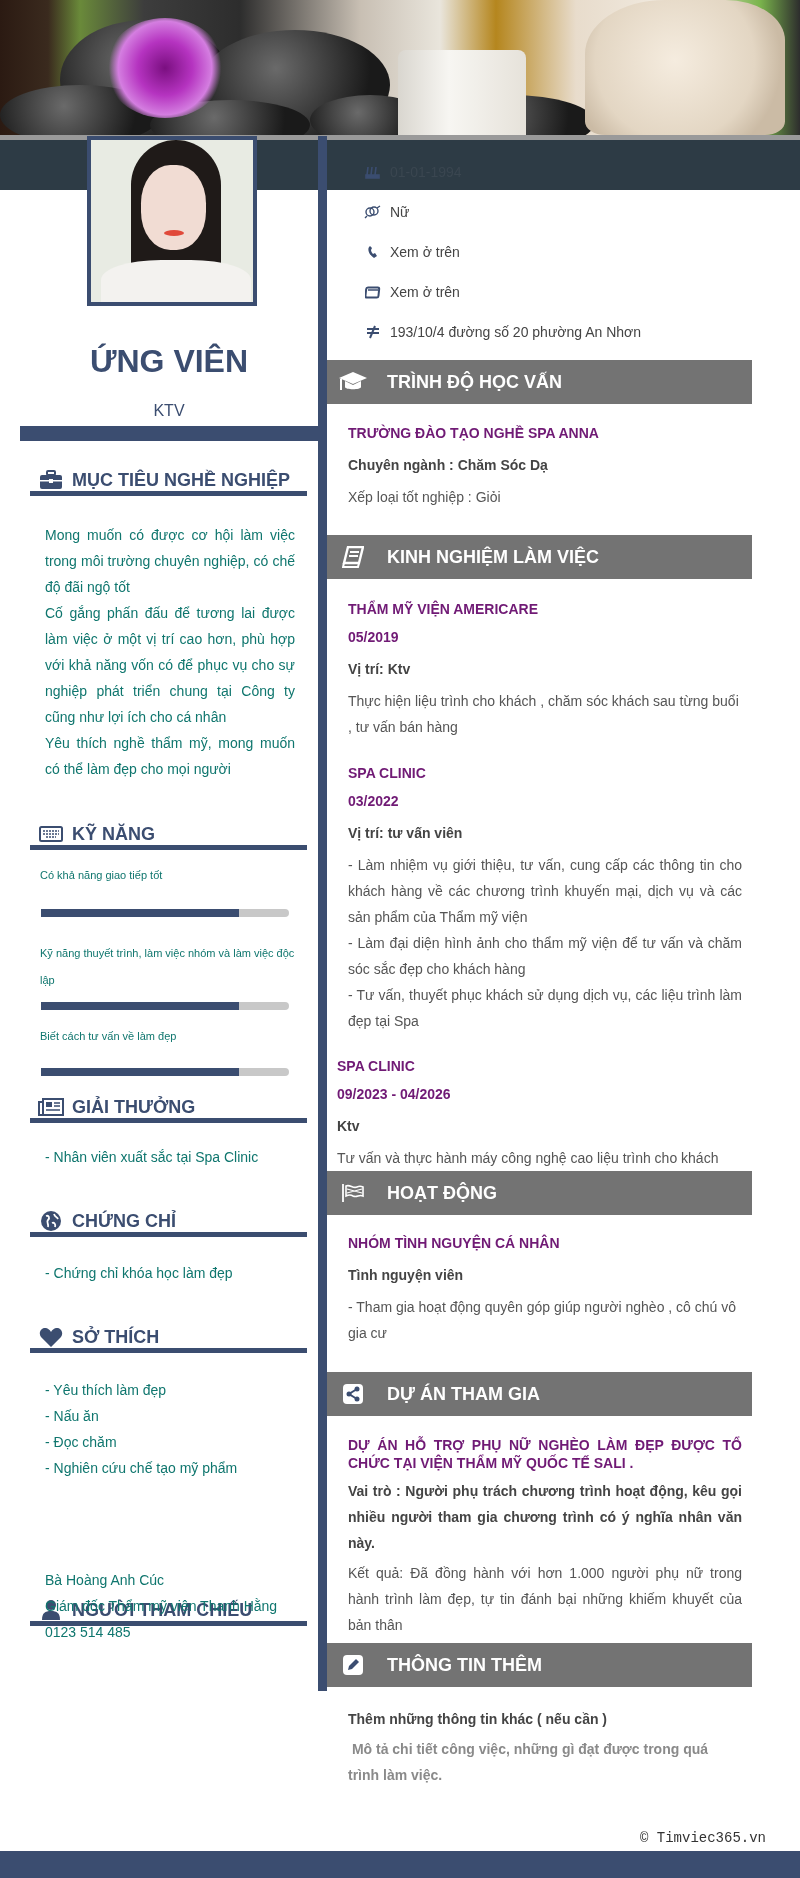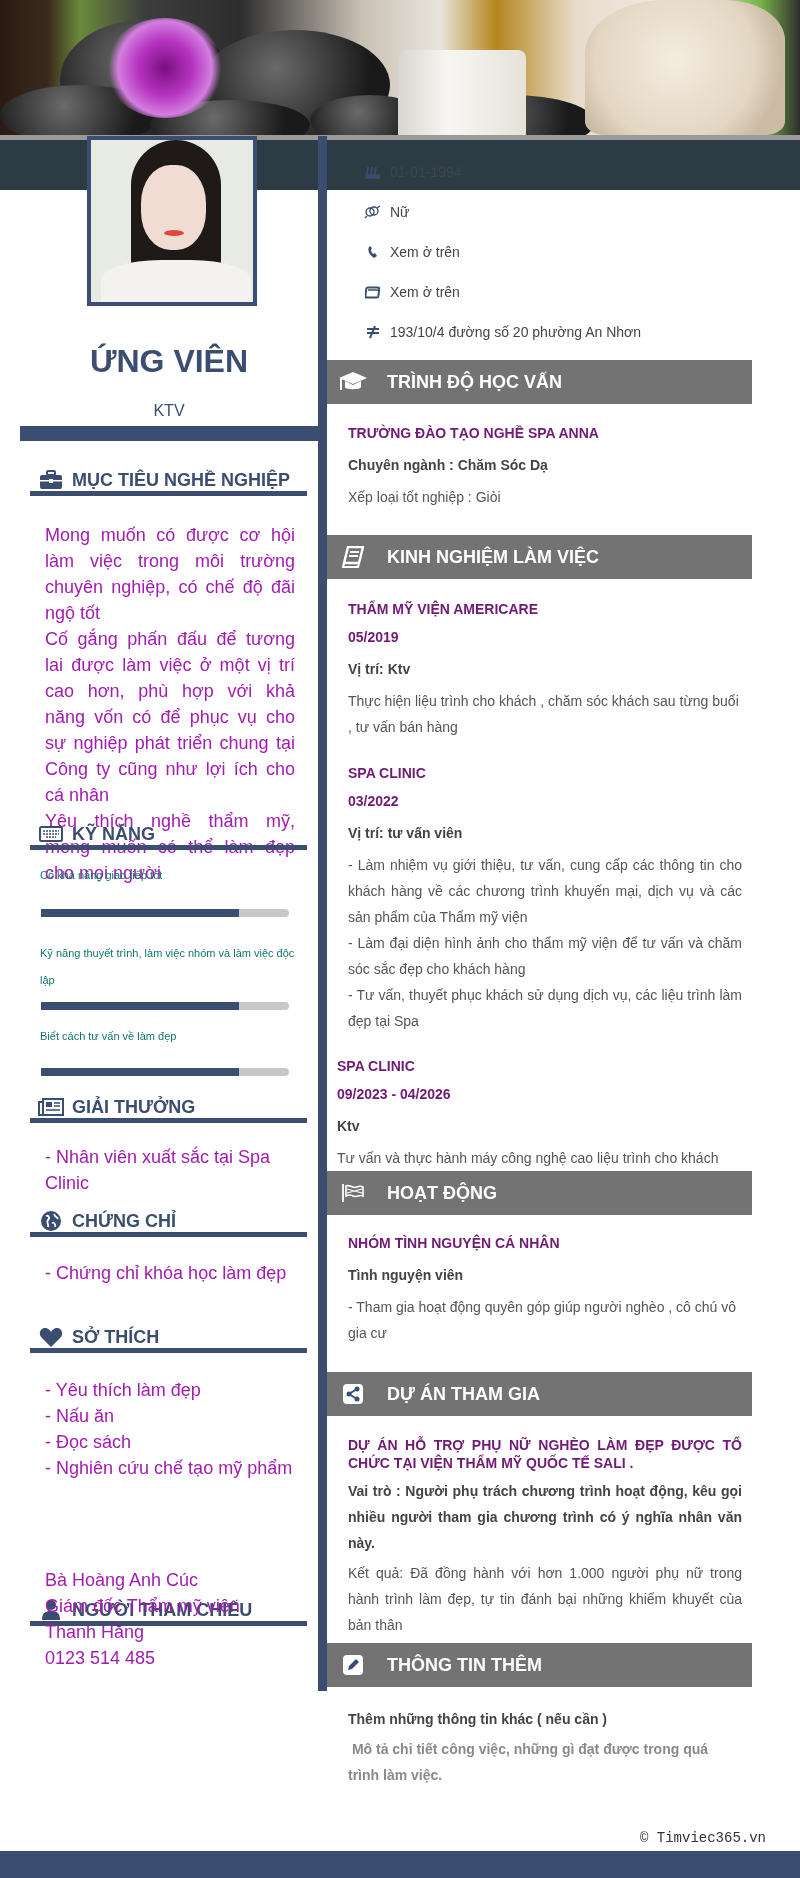--- a/index.html
+++ b/index.html
@@ -18,21 +18,21 @@
   .avatar .face { position: absolute; left: 50px; top: 25px; width: 65px; height: 85px; background: #f1dcd3; border-radius: 45%; }
   .avatar .lips { position: absolute; left: 73px; top: 90px; width: 20px; height: 6px; background: #e0493a; border-radius: 50%; }
   .avatar .shirt { position: absolute; left: 10px; top: 120px; width: 150px; height: 50px; background: #f3f2ef; border-radius: 40% 40% 0 0; }
   .vline { position: absolute; left: 318px; top: 136px; width: 9px; height: 1555px; background: #3b4d70; z-index: 2; }
   .name { position: absolute; left: 20px; top: 343px; width: 298px; text-align: center; font-size: 32px; font-weight: bold; color: #3b4d70; }
   .jobtitle { position: absolute; left: 20px; top: 402px; width: 298px; text-align: center; font-size: 16px; color: #3b4d70; }
   .name-bar { position: absolute; left: 20px; top: 426px; width: 300px; height: 15px; background: #3b4d70; }
   .lsec-head { position: absolute; left: 30px; width: 277px; border-bottom: 5px solid #3b4d70; height: 26px; display: flex; align-items: flex-end; }
   .lsec-head .ico { width: 26px; height: 22px; margin-left: 8px; margin-right: 8px; display: flex; align-items: center; justify-content: center; }
   .lsec-head .ttl { font-size: 18px; font-weight: bold; color: #3b4d70; line-height: 22px; }
-  .ltext { position: absolute; left: 45px; width: 250px; font-size: 18px; color: #a21caf; line-height: 26px; }
+  .ltext { position: absolute; left: 45px; width: 250px; font-size: 14px; color: #0f766e; line-height: 26px; }
   .justify { text-align: justify; }
   .skill-label { position: absolute; left: 40px; width: 255px; font-size: 11px; line-height: 27px; color: #0f766e; }
   .skill-bar { position: absolute; left: 41px; width: 248px; height: 8px; background: #c8c8c8; border-radius: 0 4px 4px 0; }
   .skill-bar .fill { height: 8px; background: #3b4d70; }
   .rinfo { position: absolute; left: 362px; display: flex; align-items: center; font-size: 14px; color: #444; height: 20px; }
   .rinfo .ico { width: 22px; height: 16px; margin-right: 6px; display: flex; align-items: center; justify-content: center; }
   .rsec-head { position: absolute; left: 327px; width: 425px; height: 44px; background: #737373; display: flex; align-items: center; }
   .rsec-head .ico { width: 32px; height: 28px; margin-left: 10px; margin-right: 18px; display: flex; align-items: center; justify-content: center; }
   .rsec-head .ttl { font-size: 18px; font-weight: bold; color: #ffffff; }
   .rt { position: absolute; left: 348px; width: 394px; font-size: 14px; line-height: 26px; }
@@ -185,21 +185,21 @@
   <span class="ico">
     <svg width="24" height="22" viewBox="0 0 24 22">
         <path d="M12 21 L2 11 C-1 7 2 1 7 2 C9 2.5 11 4 12 6 C13 4 15 2.5 17 2 C22 1 25 7 22 11 Z" fill="#3b4d70"></path>
       </svg>
   </span>
   <span class="ttl">SỞ THÍCH</span>
 </div>
 <div class="ltext" style="top:1377px;">
   <div>- Yêu thích làm đẹp</div>
   <div>- Nấu ăn</div>
-  <div>- Đọc sách</div>
+  <div>- Đọc chăm</div>
   <div>- Nghiên cứu chế tạo mỹ phẩm</div>
 </div>
 
 <div class="lsec-head" style="top:1600px;">
   <span class="ico">
     <svg width="20" height="22" viewBox="0 0 20 22">
         <circle cx="10" cy="6" r="5" fill="#3b4d70"></circle>
         <path d="M1 21 C1 14 4 12 10 12 C16 12 19 14 19 21 Z" fill="#3b4d70"></path>
       </svg>
   </span>

